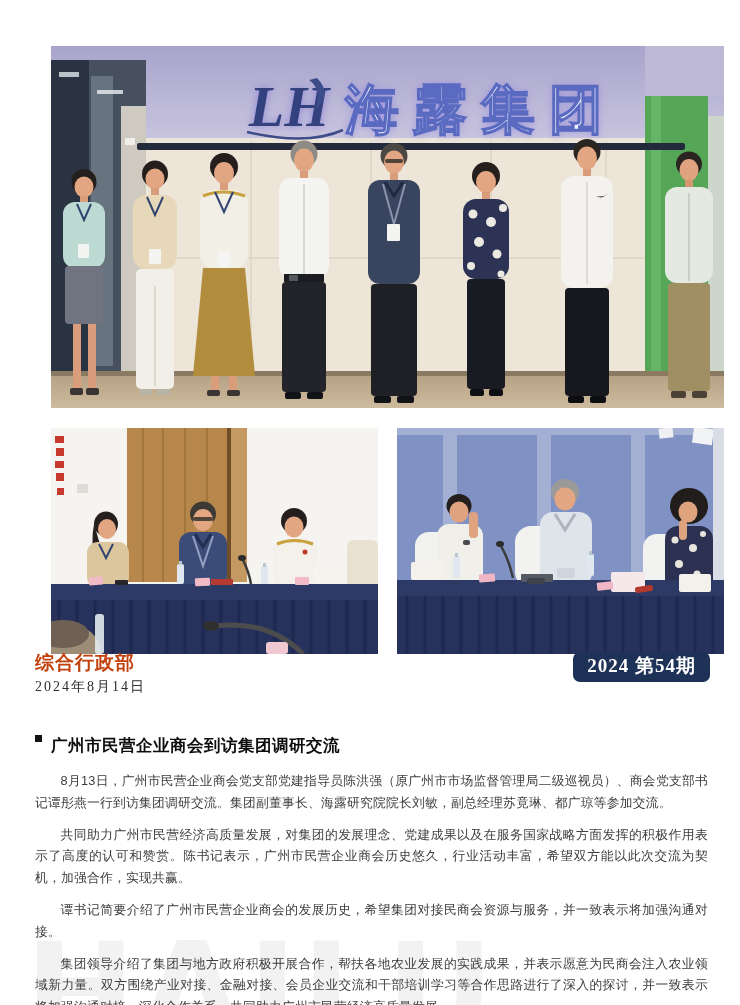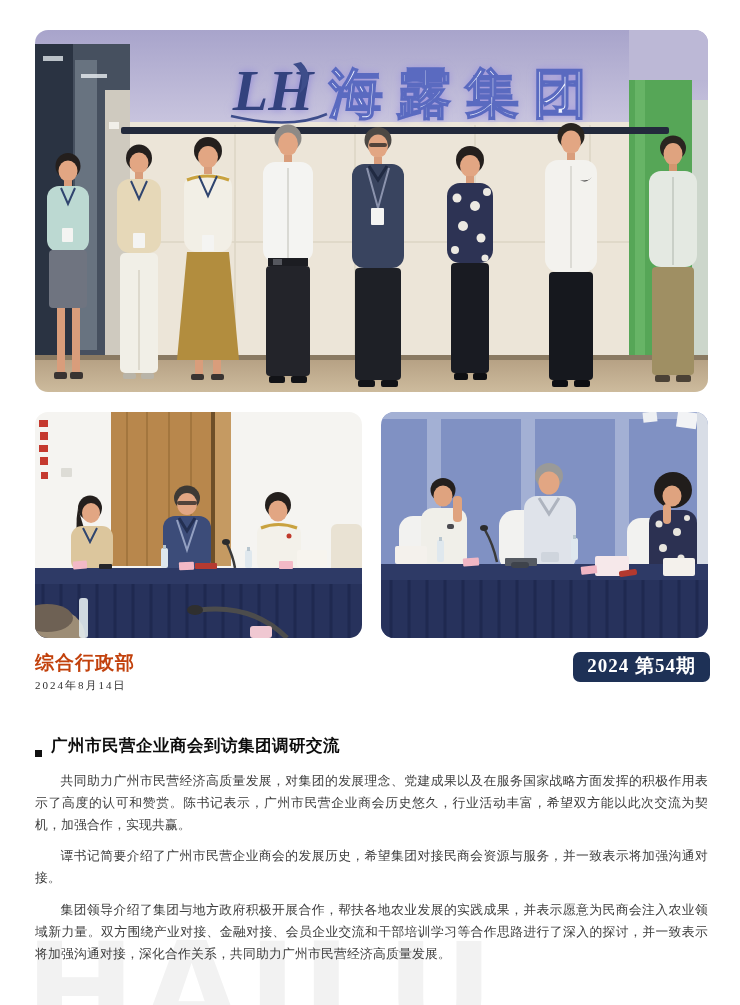--- a/index.html
+++ b/index.html
@@ -1,46 +1,46 @@
 <!DOCTYPE html>
 <html><head>
 <meta charset="utf-8">
 <style>
   html,body{margin:0;padding:0;background:#888;}
   .page{
     position:relative;width:740px;height:1005px;margin:0 auto;
     background:#ffffff;overflow:hidden;
     font-family:"Liberation Sans","DejaVu Sans",sans-serif;
   }
-  figure{margin:0;padding:0;position:absolute;overflow:hidden;border-radius:13px;}
+  figure{margin:16px;padding:0;position:absolute;overflow:hidden;}
   figure svg{display:block;width:100%;height:100%;}
   .photo-main{left:35px;top:30px;width:673px;height:362px;}
   .photo-left{left:35px;top:412px;width:327px;height:226px;}
   .photo-right{left:381px;top:412px;width:327px;height:226px;}
 
   .masthead-dept{
     position:absolute;left:35px;top:650px;
     font-family:"Liberation Serif","DejaVu Serif",serif;
     font-size:19px;font-weight:bold;color:#c2410c;letter-spacing:1px;
   }
   .masthead-date{
     position:absolute;left:35px;top:678px;
     font-family:"Liberation Serif","DejaVu Serif",serif;
-    font-size:11px;color:#2e2e2e;letter-spacing:2px;
+    font-size:14px;color:#2e2e2e;letter-spacing:2px;
   }
   .issue-badge{
     position:absolute;right:30px;top:652px;
     background:#1e3156;color:#ffffff;border-radius:7px;
     font-family:"Liberation Serif","DejaVu Serif",serif;
     font-size:19px;font-weight:bold;letter-spacing:1px;
     padding:4px 14px 5px 14px;line-height:1.1;
   }
   .article{position:absolute;left:35px;right:32px;top:735px;z-index:2;}
   .article-title{
-    display:flex;align-items:flex-end;gap:9px;margin:0 0 13px 0;
+    display:flex;align-items:flex-start;gap:9px;margin:0 0 13px 0;
     font-size:16.5px;font-weight:bold;color:#0d0d0d;letter-spacing:.5px;
   }
   .title-bullet{width:7px;height:7px;background:#111;flex:0 0 auto;}
   .article p{
     margin:0 0 10px 0;font-size:12.8px;line-height:21.8px;color:#3d3d3d;
     text-align:justify;text-indent:2em;letter-spacing:.2px;
   }
   .watermark{
     position:absolute;left:25px;top:925px;z-index:0;
     font-size:132px;font-weight:900;letter-spacing:5px;
@@ -421,20 +421,21 @@
 
   <div class="masthead-dept">综合行政部</div>
   <div class="masthead-date">2024年8月14日</div>
   <div class="issue-badge">2024 第54期</div>
 
   <div class="article">
     <h1 class="article-title">
       <span class="title-bullet"></span>
       <span>广州市民营企业商会到访集团调研交流</span>
     </h1>
+    <p>8月13日，广州市民营企业商会党支部党建指导员陈洪强（原广州市市场监督管理局二级巡视员）、商会党支部书记谭彤燕一行到访集团调研交流。集团副董事长、海露研究院院长刘敏，副总经理苏竟琳、都广琼等参加交流。</p>
     <p>共同助力广州市民营经济高质量发展，对集团的发展理念、党建成果以及在服务国家战略方面发挥的积极作用表示了高度的认可和赞赏。陈书记表示，广州市民营企业商会历史悠久，行业活动丰富，希望双方能以此次交流为契机，加强合作，实现共赢。</p>
     <p>谭书记简要介绍了广州市民营企业商会的发展历史，希望集团对接民商会资源与服务，并一致表示将加强沟通对接。</p>
     <p>集团领导介绍了集团与地方政府积极开展合作，帮扶各地农业发展的实践成果，并表示愿意为民商会注入农业领域新力量。双方围绕产业对接、金融对接、会员企业交流和干部培训学习等合作思路进行了深入的探讨，并一致表示将加强沟通对接，深化合作关系，共同助力广州市民营经济高质量发展。</p>
   </div>
 
   <div class="watermark">HAILU</div>
 
 </div>
 
 </body></html>

